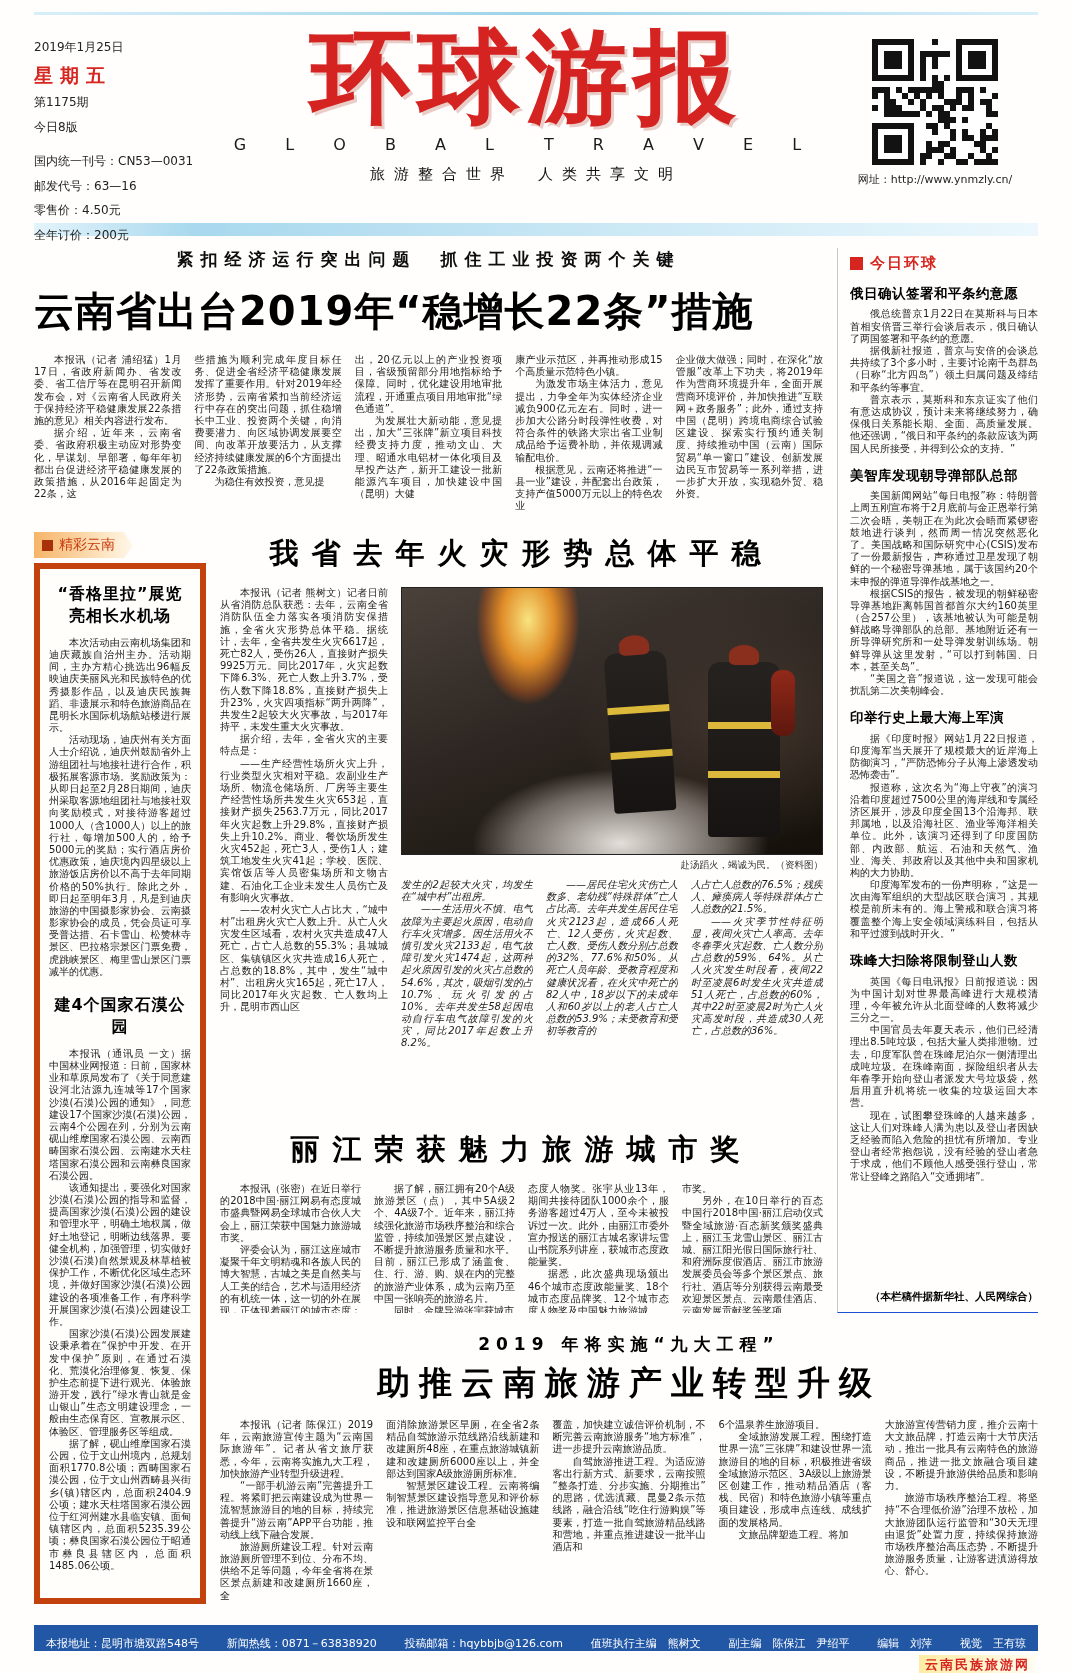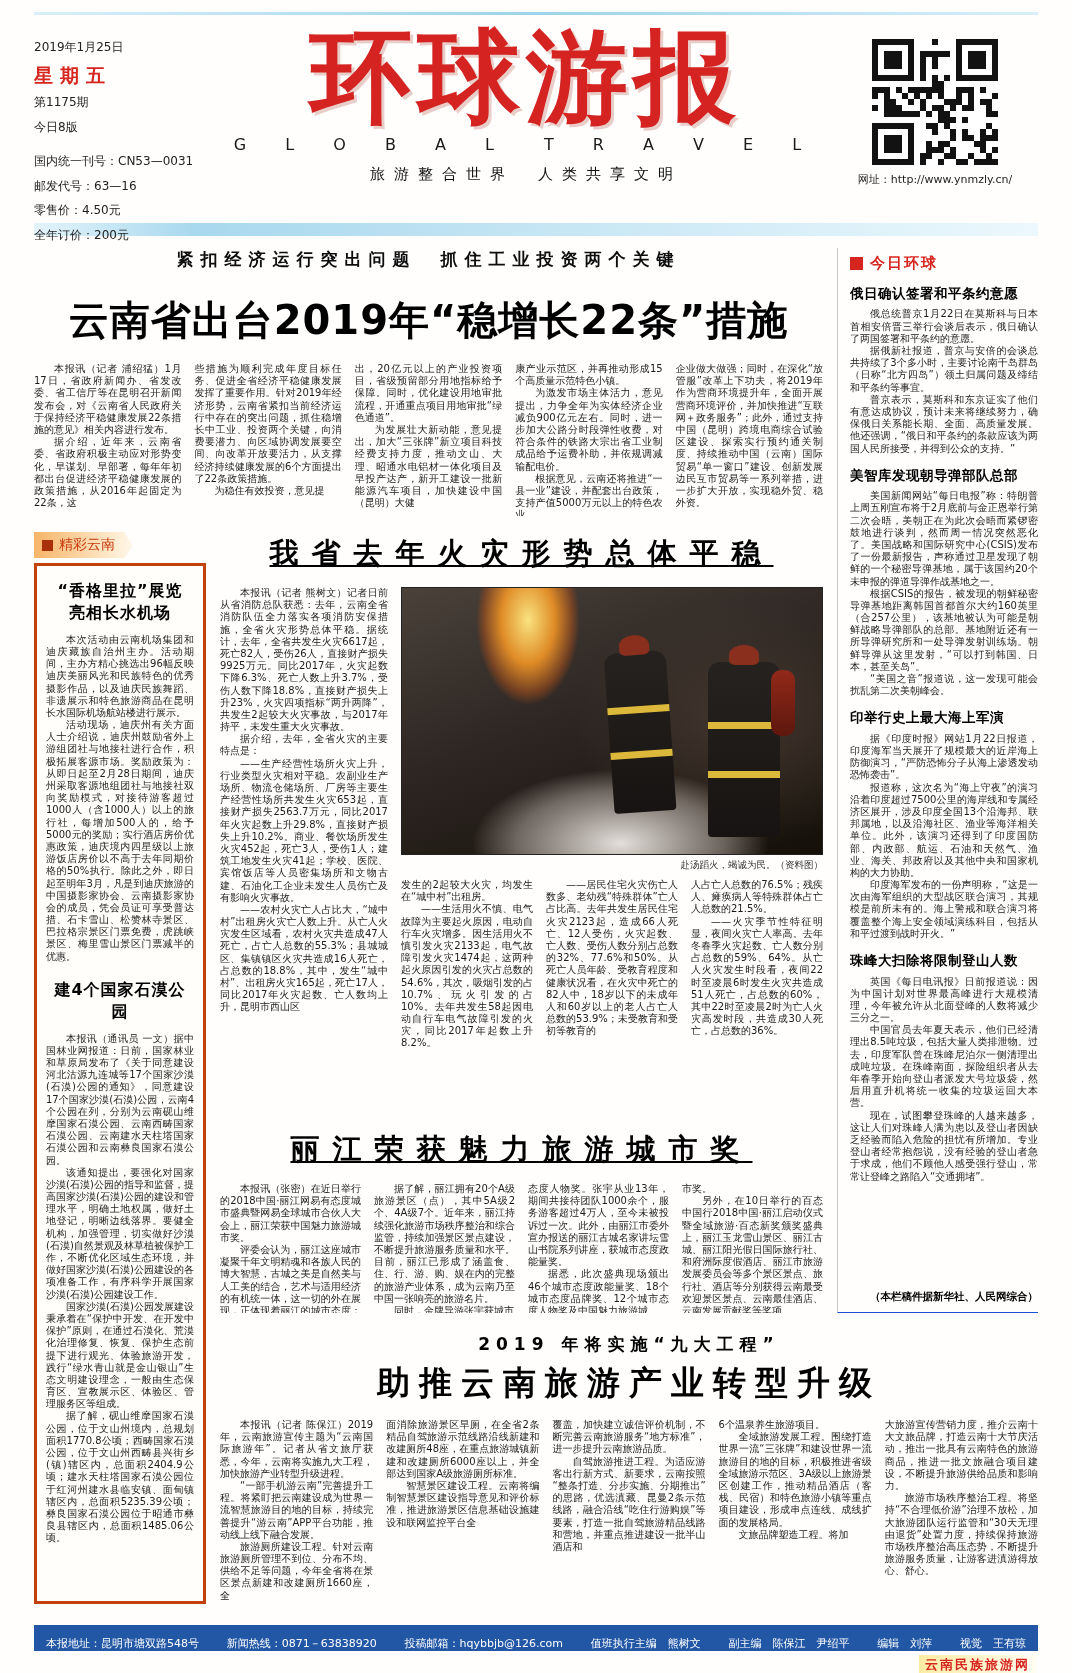--- a/index.html
+++ b/index.html
@@ -35,65 +35,65 @@
   .band { height:13px; margin:6px 0 12px;
     background:linear-gradient(to right,#e3f4fb 0%,#a8d8ee 16%,#c6e6f4 52%,#ecf8fd 100%); }
   
   .layout { display:grid; grid-template-columns:172px 603px 1fr; column-gap:14px; row-gap:16px; }
   .paras p { margin:0; text-indent:2em; }
   .cont p:first-child { text-indent:0; }
   .bodytext { font-size:10px; line-height:1.22; text-align:justify; color:#1b1b1b; overflow:hidden; }
   
   .lead { grid-area:1/1/2/3; height:268px; overflow:hidden; }
   .lead-kicker { text-align:center; font-size:17px; font-weight:bold; letter-spacing:7px; color:#0d0d0d; }
-  .lead-title { text-align:center; font-size:40px; font-weight:900; letter-spacing:1px; margin:22px 0 15px; color:#000; white-space:nowrap; }
+  .lead-title { text-align:left; font-size:40px; font-weight:900; letter-spacing:1px; margin:13px 0 15px; color:#000; white-space:nowrap; }
   .lead-cols { display:flex; gap:13px; height:172px; }
   .lead-cols .col { flex:1; }
   
   .today { grid-area:1/3/4/4; height:1065px; border-left:1px solid #c7c7c7; border-bottom:1px solid #1d4ed8;
     padding:2px 0 8px 12px; display:flex; flex-direction:column; overflow:hidden; }
   .today-label { display:flex; align-items:center; gap:7px; color:#d6251f; font-weight:bold; font-size:15px; letter-spacing:2px; margin:4px 0 12px; }
   .today-label .sq { width:13px; height:13px; background:#d6251f; flex:none; }
   .today-articles { flex:1; overflow:hidden; }
   .today-article h3 { font-size:13.5px; margin:12px 0 7px; letter-spacing:.5px; color:#000; }
   .today-article:first-child h3 { margin-top:0; }
   .today-note { font-weight:bold; font-size:10.5px; text-align:right; padding-top:8px; color:#000; }
   
   .sidebar { grid-area:2/1/5/2; height:1077px; overflow:hidden; }
   .sidebar-tab { display:inline-flex; align-items:center; gap:6px; font-size:14px; font-weight:normal; color:#c8380d;
     background:linear-gradient(to right,#f6b468,#fde8c8 75%,#fff7ea);
     padding:4px 18px 4px 8px; clip-path:polygon(0 0,91% 0,100% 55%,91% 100%,0 100%); }
   .sidebar-tab .sq { width:11px; height:11px; background:#a8300b; flex:none; }
-  .sidebar-box { border:3px solid #c2410c; background:#fffefb; margin-top:5px; padding:10px 9px;
+  .sidebar-box { border:6px solid #c2410c; background:#fffefb; margin-top:5px; padding:10px 9px;
     height:calc(100% - 36px); overflow:hidden; }
   .sidebar-box h3 { text-align:center; font-size:16px; letter-spacing:1px; margin:4px 0 9px; line-height:1.4; color:#000; }
   .sidebar-box h3.later { margin-top:16px; }
   
   .fire { grid-area:2/2/3/3; height:580px; overflow:hidden; }
-  .section-title { text-align:center; font-size:29px; font-weight:900; letter-spacing:13px; color:#000; margin:2px 0 13px; white-space:nowrap;text-decoration:underline; }
+  .section-title { text-align:center; font-size:29px; font-weight:900; letter-spacing:13px; color:#000; margin:2px 0 13px; white-space:nowrap; }
   .fire-body { display:flex; gap:13px; height:calc(100% - 58px); }
   .fire-col1 { width:168px; flex:none; }
   .fire-right { flex:1; display:flex; flex-direction:column; min-width:0; }
   .photo { height:268px; position:relative; overflow:hidden; border:1px solid #222;
     background:
       radial-gradient(ellipse 70px 115px at 30% 12%, rgba(255,233,130,.97), rgba(246,152,38,.88) 38%, rgba(186,84,25,.45) 64%, rgba(0,0,0,0) 74%),
       radial-gradient(ellipse 190px 95px at 52% 96%, rgba(238,233,228,.95), rgba(185,175,168,.5) 55%, rgba(0,0,0,0) 78%),
       radial-gradient(ellipse 240px 170px at 82% 50%, rgba(96,76,64,.5), rgba(0,0,0,0) 72%),
       linear-gradient(160deg,#4a413a 0%,#2d2622 45%,#141009 100%);
   }
   .ff { position:absolute; background:linear-gradient(#26221f,#161312); border-radius:12px 12px 4px 4px; }
   .ff.f1 { right:36%; top:24%; width:62px; height:160px; transform:rotate(-4deg); }
   .ff.f2 { right:10%; top:28%; width:72px; height:175px; }
   .ff::before { content:""; position:absolute; top:-17px; left:50%; transform:translateX(-50%);
     width:30px; height:20px; background:#8a2f1e; border-radius:50% 50% 22% 22%; }
   .ff .stripe { position:absolute; left:0; right:0; height:7px; background:#e7c23c; opacity:.95; }
   .ff .s1 { top:34%; } .ff .s2 { top:62%; }
   .tank { position:absolute; right:6.5%; top:31%; width:24px; height:66px; background:linear-gradient(#91291a,#5e170d); border-radius:10px; }
   .photo-caption { text-align:right; font-size:9.5px; color:#333; margin:4px 0 7px; }
-  .fire-lower { display:flex; gap:13px; flex:1; overflow:hidden; }
+  .fire-lower { display:flex; gap:13px; flex:1; overflow:hidden;font-style:italic; }
   .fire-lower .col { flex:1; }
   
   .lijiang { grid-area:3/2/4/3; height:185px; overflow:hidden; }
   .lijiang-cols { display:flex; gap:13px; height:calc(100% - 50px); }
   .lijiang-cols .col { flex:1; }
   
   .tourism { grid-area:4/2/5/4; height:280px; overflow:hidden; padding-top:4px; }
   .tourism-kicker { text-align:center; font-size:17px; letter-spacing:6px; font-weight:bold; color:#000; }
   .tourism-title { text-align:center; font-size:33px; font-weight:900; letter-spacing:9px; margin:5px 0 13px; color:#000; white-space:nowrap; }
   .tourism-cols { display:flex; gap:13px; height:calc(100% - 90px); }

